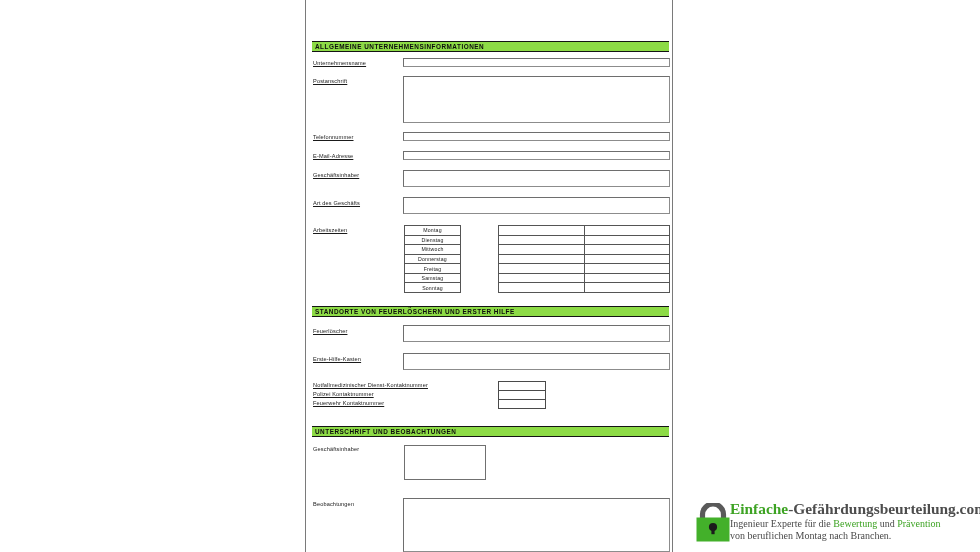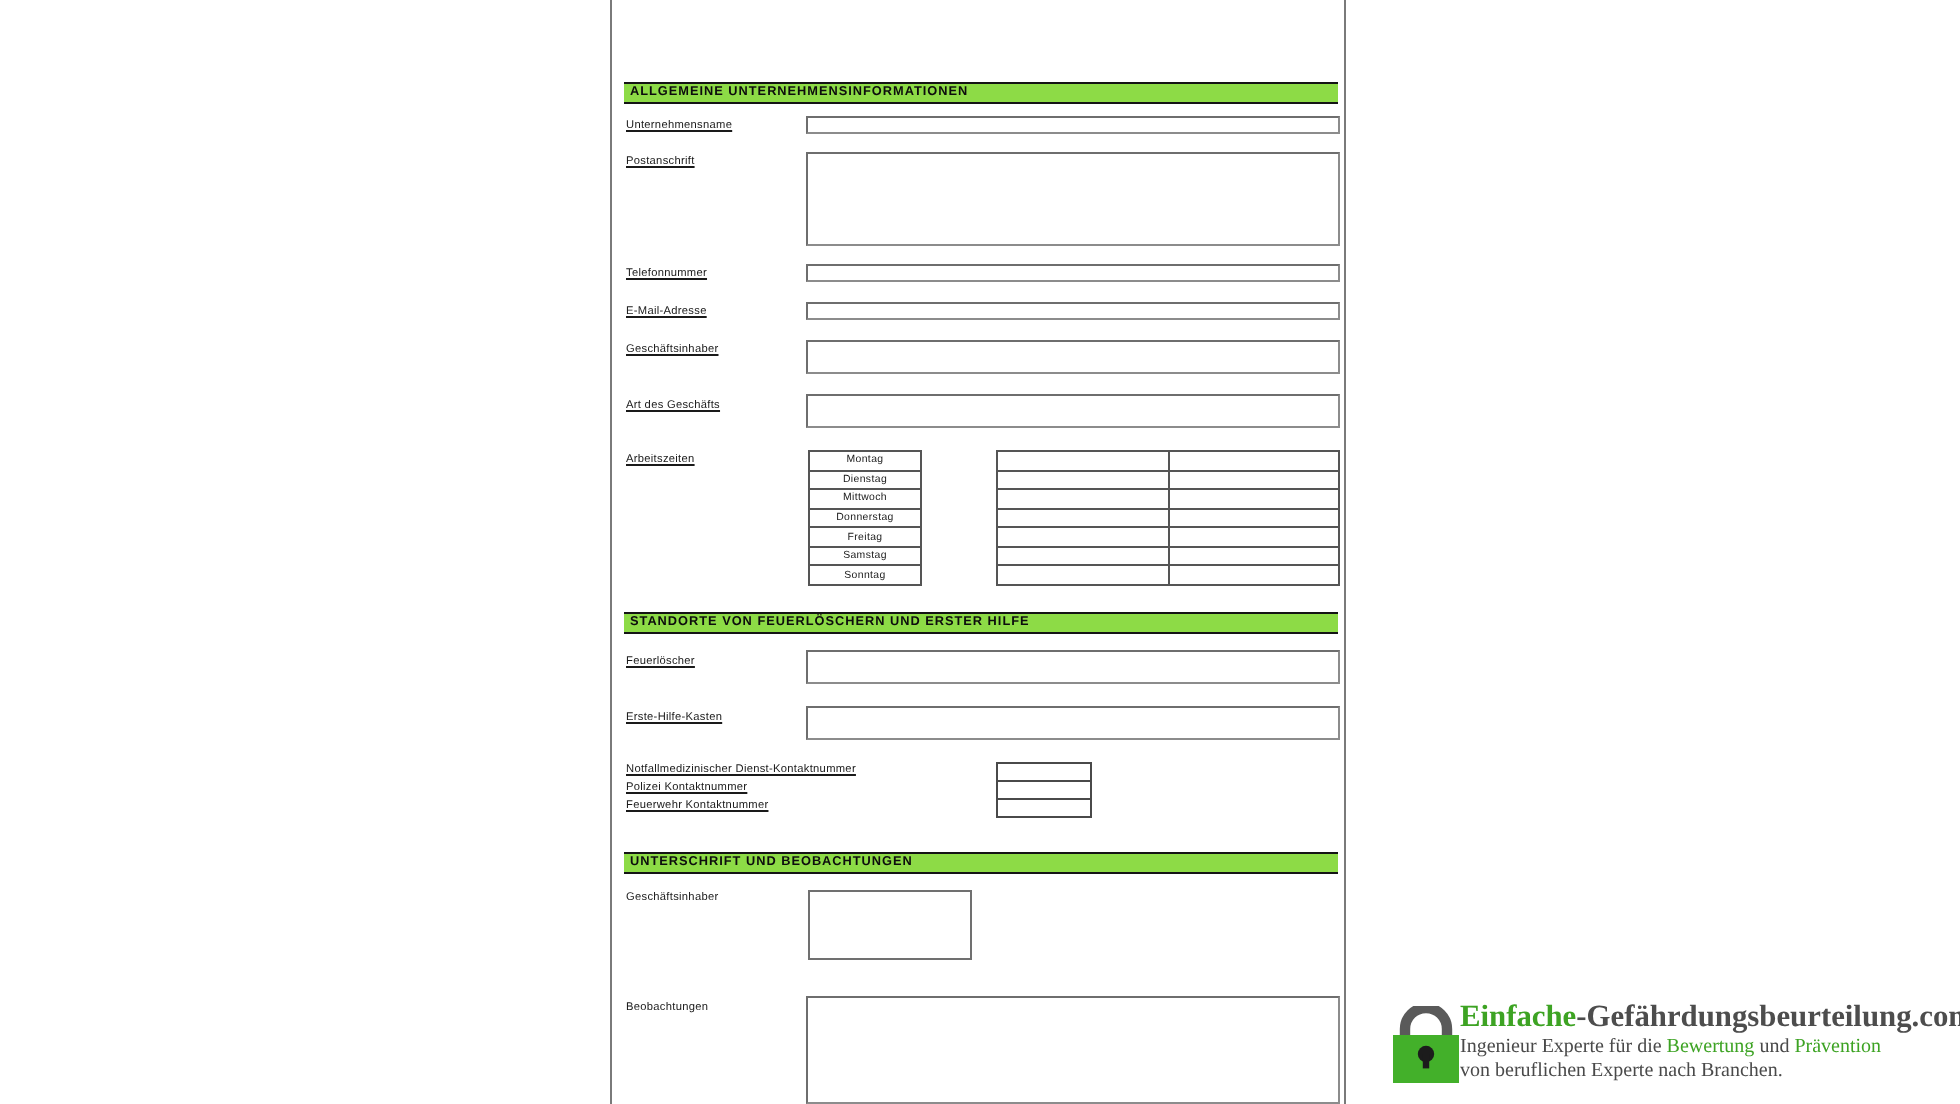--- a/index.html
+++ b/index.html
@@ -333,16 +333,16 @@
       <path d="M8.5 15 L8.5 11.5 A10.5 10.5 0 0 1 29.5 11.5 L29.5 15" fill="none" stroke="#5a5a5a" stroke-width="5.2" stroke-linecap="round"></path>
       <rect x="2.5" y="14.5" width="33" height="24" fill="#43b02a"></rect>
       <circle cx="19" cy="24" r="4.1" fill="#1c1c1c"></circle>
       <rect x="17.4" y="24" width="3.2" height="7.2" fill="#1c1c1c"></rect>
     </svg>
   </div>
 
   <div id="logo-text">
     <div class="logo-title"><span class="green">Einfache</span><span>-Gefährdungsbeurteilung.com</span></div>
     <div class="logo-tag"><span>Ingenieur Experte für die </span><span class="green">Bewertung</span><span> und </span><span class="green">Prävention</span></div>
-    <div class="logo-tag">von beruflichen Experte nach Branchen.</div>
+    <div class="logo-tag">von beruflichen Montag nach Branchen.</div>
   </div>
 
 </div>
 
 </body></html>

